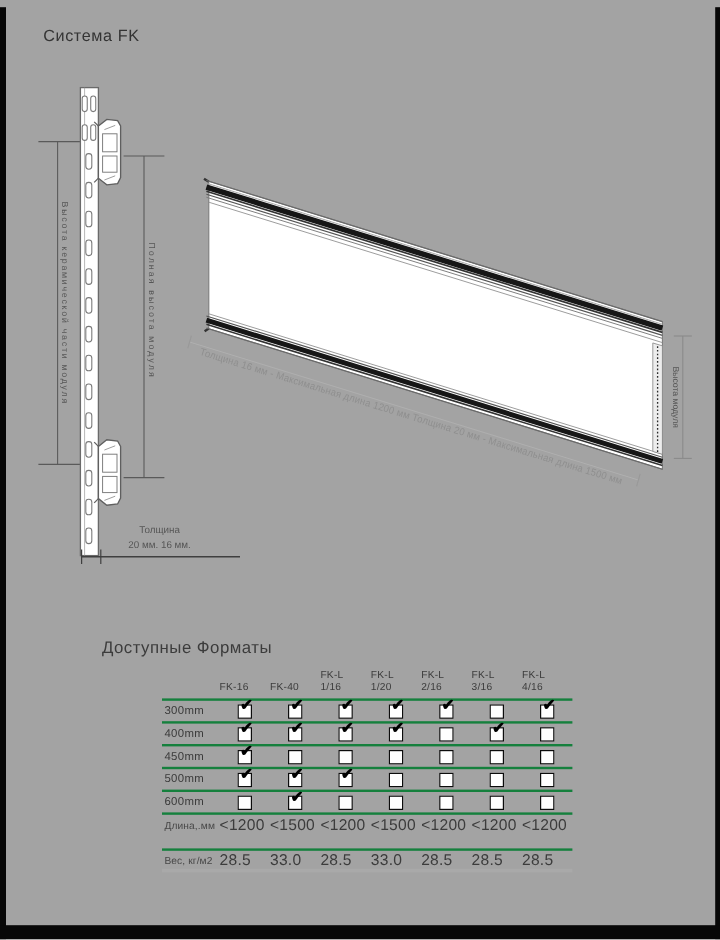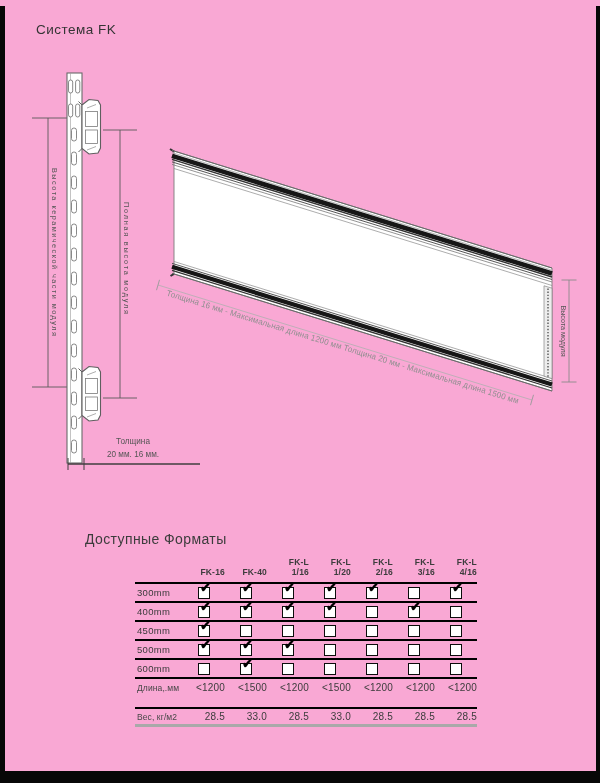--- a/index.html
+++ b/index.html
@@ -1,18 +1,18 @@
 <!DOCTYPE html>
 <html><head>
 <meta charset="utf-8">
 <style>
   html,body{margin:0;padding:0;background:#e9e9e9;}
   .page{
     position:relative;width:600px;height:783px;margin:0 auto;
-    background:#f9a8d4;overflow:hidden;
+    background:#a3a3a3;overflow:hidden;
     font-family:"Liberation Sans", sans-serif;color:#3c3c3c;
   }
   
   .scan-left{position:absolute;left:0;top:6px;width:5px;height:777px;background:#070707;}
   .scan-right{position:absolute;right:0;top:6px;width:4px;height:777px;background:#070707;}
   .scan-bottom{position:absolute;left:0;bottom:0;width:600px;height:12px;background:#070707;}
 
   .page-title{
     position:absolute;left:36px;top:22px;margin:0;
     font-size:13.5px;font-weight:500;letter-spacing:.5px;color:#343434;
@@ -27,36 +27,36 @@
   }
 
   .fmt-table{
     position:absolute;left:135px;top:552px;width:342px;
     border-bottom:3px solid #a9a9a9;
   }
   .fmt-row{
     display:grid;grid-template-columns:48px repeat(7,42px);
     align-items:center;height:17px;
   }
-  .fmt-row + .fmt-row{border-top:2px solid #000000;}
+  .fmt-row + .fmt-row{border-top:2px solid #15803d;}
   .fmt-header{height:26px;align-items:end;padding-bottom:4px;}
   .fmt-head{
-    font-size:8.5px;line-height:1.25;white-space:pre-line;text-align:right;
-    color:#3c3c3c;letter-spacing:.2px;font-weight:bold;
+    font-size:8.5px;line-height:1.25;white-space:pre-line;text-align:left;
+    color:#3c3c3c;letter-spacing:.2px;
   }
   .fmt-size-label{font-size:9.5px;letter-spacing:.3px;color:#3a3a3a;padding-left:2px;}
   .fmt-check-cell{display:flex;justify-content:center;align-items:center;height:100%;}
   .cb{position:relative;width:12px;height:12px;box-sizing:border-box;
       border:1.8px solid #0c0c0c;background:#fff;}
   .tick{
     position:absolute;left:1px;top:-7px;font-size:13px;font-weight:bold;
     color:#000;line-height:1;
   }
   .fmt-data-label{font-size:8.5px;color:#474747;padding-left:2px;letter-spacing:.1px;}
-  .fmt-val{font-size:10px;text-align:right;color:#3c3c3c;letter-spacing:.2px;}
+  .fmt-val{font-size:13px;text-align:left;color:#3c3c3c;letter-spacing:.2px;}
   .fmt-weight{height:15px;margin-top:11px;}
 
   svg text{font-family:"Liberation Sans", sans-serif;}
   .dim{stroke:#5a5a5a;stroke-width:.9;}
   .draw{stroke:#6a6a6a;stroke-width:1.1;}
   .thin{stroke:#9a9a9a;stroke-width:.6;}
   .slot{fill:#fff;stroke:#7a7a7a;stroke-width:.9;}
   .dimtext{fill:#565656;}
   .anntext{fill:#8f8f8f;}
 </style>

